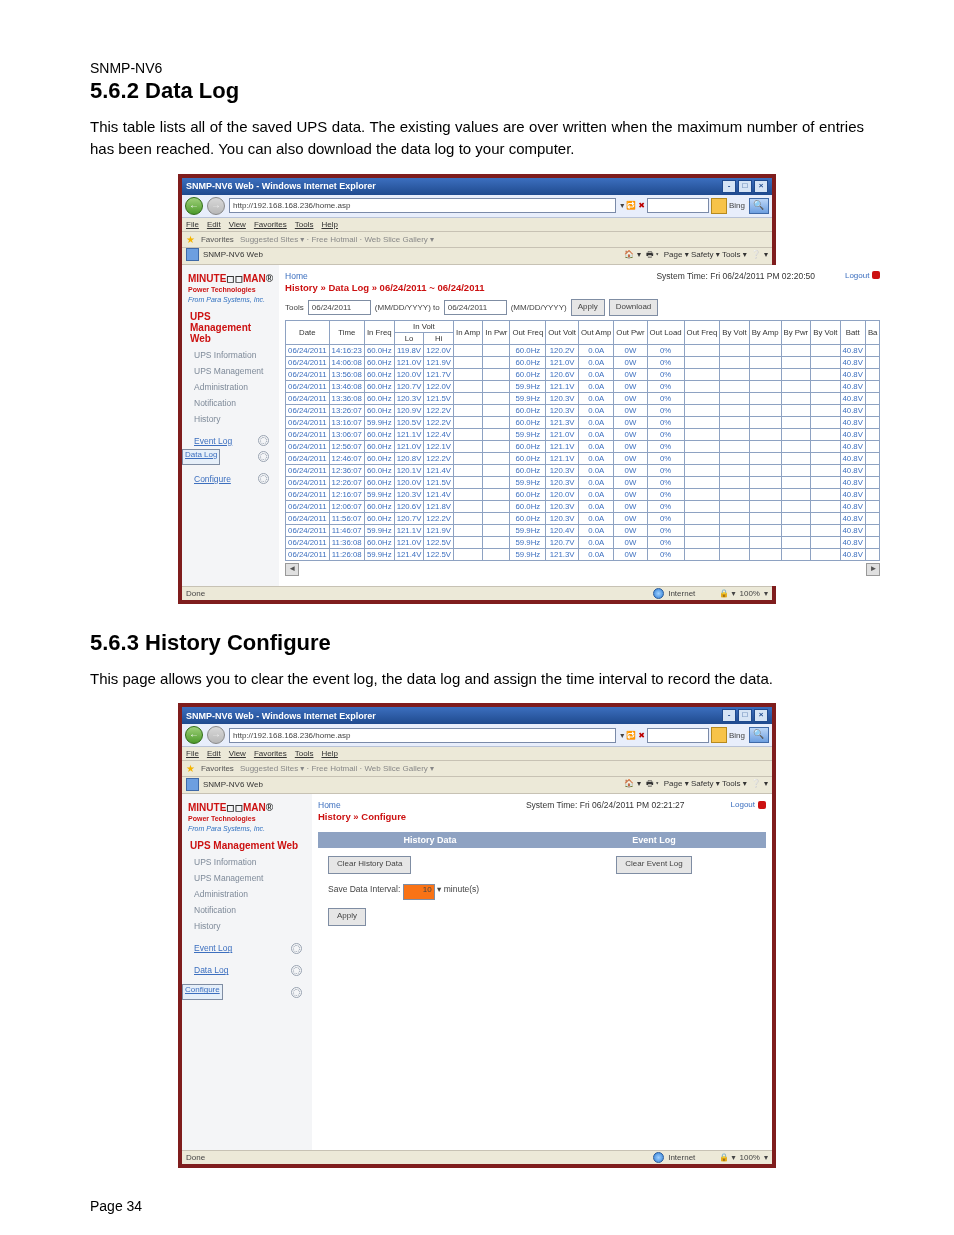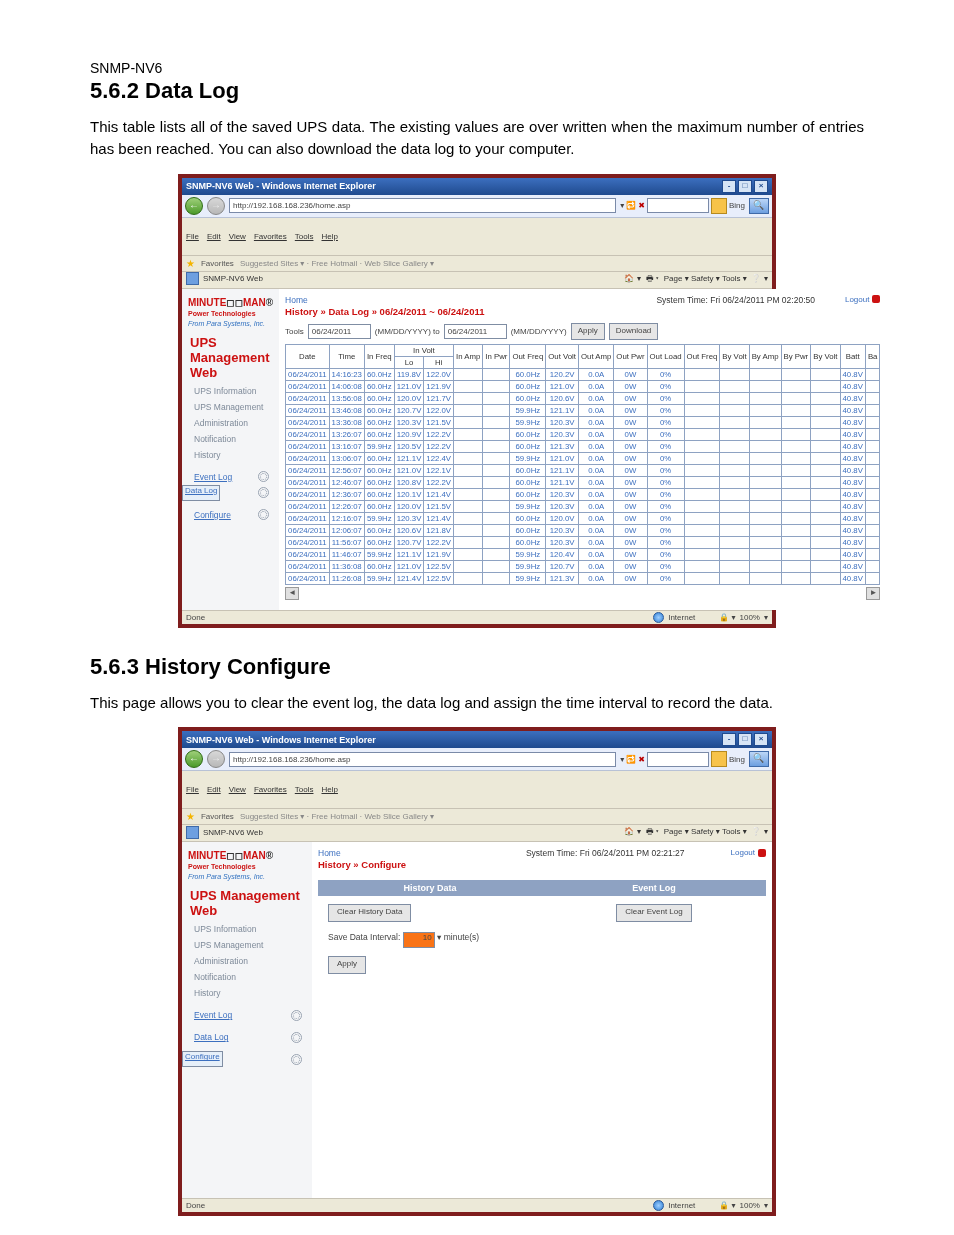--- a/index.html
+++ b/index.html
@@ -34,40 +34,40 @@
   }
   .wbtns { display:flex; gap:2px; }
   .wbtn { width:12px;height:11px;background:#d6e4f5;border:1px solid #1f4a8e;color:#1f4a8e;font-size:8px;line-height:9px;text-align:center; }
   .addr { display:flex; align-items:center; gap:4px; background:#e8eefb; padding:2px 3px; border-bottom:1px solid #b8c2d6;}
   .navarrow { width:16px;height:16px;border-radius:50%;background:linear-gradient(#9fd07a,#4c9a2a);border:1px solid #2e6b14;color:#fff;font-size:10px;line-height:14px;text-align:center; }
   .url { flex:1; background:#fff;border:1px solid #7a8aa8;height:13px;line-height:13px;padding:0 3px;font-size:8px;color:#444;}
   .bing { display:flex;align-items:center;gap:2px;font-size:8px;color:#444;}
   .bingbox{width:60px;height:13px;border:1px solid #7a8aa8;background:#fff;}
   .goldbox{width:14px;height:14px;background:#f7c34a;border:1px solid #b68a1f;}
   .magbtn{width:18px;height:14px;background:linear-gradient(#bcd6f7,#6d9fe0);border:1px solid #3f6aa8;color:#fff;font-size:9px;text-align:center;line-height:12px;}
-  .menubar{padding:14px 4px;font-size:8px;color:#333;background:#ece9d8;border-bottom:1px solid #c7c2b4;}
+  .menubar{padding:2px 4px;font-size:8px;color:#333;background:#ece9d8;border-bottom:1px solid #c7c2b4;}
   .menubar span{margin-right:8px;text-decoration:underline;}
   .favbar{display:flex;align-items:center;gap:6px;padding:2px 4px;font-size:8px;color:#555;border-bottom:1px solid #c7c2b4;background:#ece9d8;}
   .favstar{color:#f4b400;font-size:10px;}
   .tabbar{display:flex;align-items:center;justify-content:space-between;padding:0 4px 2px 4px;font-size:8px;background:#ece9d8;border-bottom:1px solid #c7c2b4;}
   .tabbtn{display:flex;align-items:center;gap:4px;}
   .tabico{width:11px;height:11px;background:#6d9fe0;border:1px solid #3f6aa8;}
   .tools{color:#333;}
   .tools span{margin-left:5px;}
 
   
   .page { display:flex; background:#f4f5f7; }
   .side { width:130px; background:#f4f5f7; padding:4px 0; font-size:8.5px; color:#55606f;}
   .brand { padding:4px 6px 2px 6px; }
   .brand .m1{color:#c11; font-weight:bold; font-size:10px;}
   .brand .m2{color:#333; font-weight:bold; font-size:10px;}
   .brand .m3{color:#c11; font-weight:bold; font-size:10px;}
   .brand .sub{color:#c11; font-size:7px; font-weight:bold;}
   .brand .sub2{color:#2e6fbf; font-size:7px; font-style:italic;}
-  .navhead{color:#c11; font-weight:bold; padding:5px 8px 3px 8px; font-size:13px;}
+  .navhead{color:#c11; font-weight:bold; padding:5px 8px 3px 8px; font-size:10px;}
   .navitem{color:#7e8a99; padding:3px 0 3px 12px; cursor:default;}
   .navitem.link{color:#3c6fbf; text-decoration:underline;}
   .navitem.sel{background:#e6eff9;color:#3c6fbf;text-decoration:underline;}
   .navwrap{display:flex;align-items:center;justify-content:space-between;padding-right:10px;}
   .gear{width:9px;height:9px;border:1px solid #9aa4b2;border-radius:50%;position:relative;}
   .gear::before{content:"";position:absolute;inset:1px;border:1px dotted #9aa4b2;border-radius:50%;}
 
   .main { flex:1; background:#fff; padding:6px 6px 10px 6px; position:relative; min-height:300px;}
   .crumb{display:flex;justify-content:space-between;align-items:flex-start;font-size:8.5px;}
   .crumb .left a{color:#3c6fbf;text-decoration:none;}

